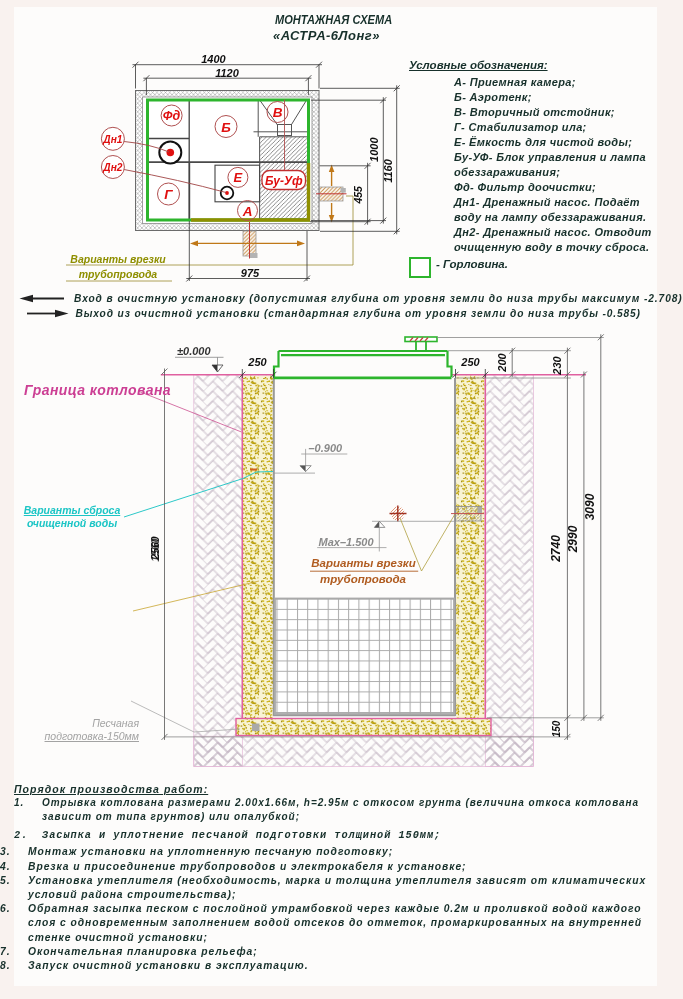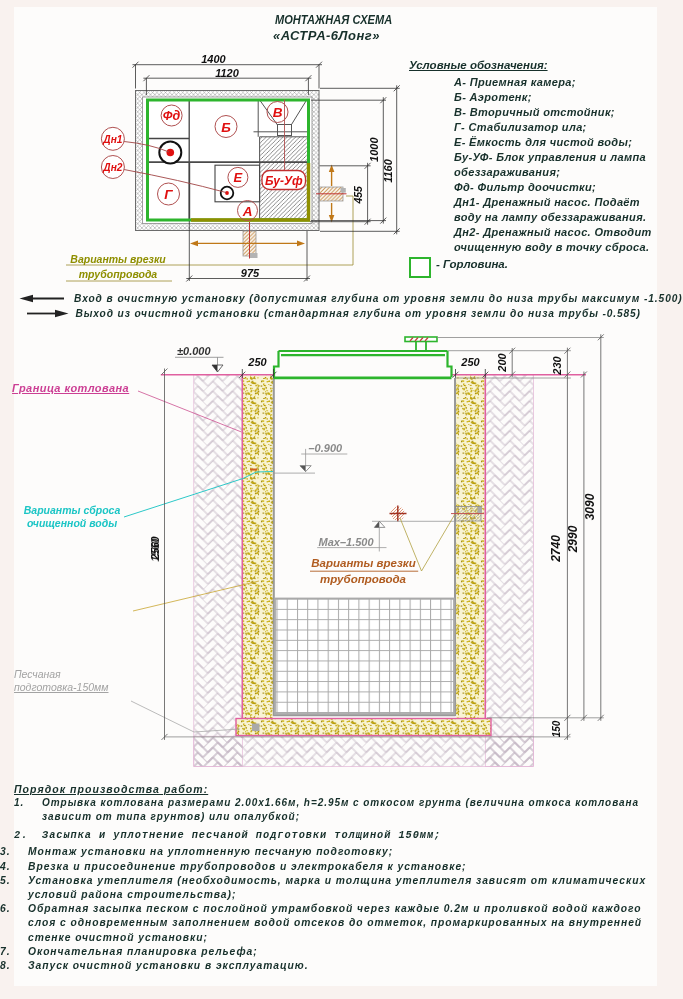--- a/index.html
+++ b/index.html
@@ -486,30 +486,30 @@
 обеззараживания;<br>
 Фд- Фильтр доочистки;<br>
 Дн1- Дренажный насос. Подаёт<br>
 воду на лампу обеззараживания.<br>
 Дн2- Дренажный насос. Отводит<br>
 очищенную воду в точку сброса.</div>
 
 <div style="position:absolute;left:409px;top:256.5px;width:18px;height:17px;border:2.6px solid #2db52d;background:#fff;"></div>
 <div class="t b" style="left:436px;top:257.5px;font-size:11.5px;font-style:italic;">- Горловина.</div>
 
-<div class="t b" style="left:74px;top:292.6px;font-size:10.2px;letter-spacing:0.92px;">Вход в очистную установку (допустимая глубина от уровня земли до низа трубы максимум -1.500)</div>
+<div class="t b" style="left:74px;top:292.6px;font-size:10.2px;letter-spacing:0.92px;">Вход в очистную установку (допустимая глубина от уровня земли до низа трубы максимум -2.708)</div>
 
 <div class="t b" style="left:75.5px;top:308px;font-size:10.2px;letter-spacing:0.88px;">Выход из очистной установки (стандартная глубина от уровня земли до низа трубы -0.585)</div>
 
-<div class="t b" style="left:12px;top:381.5px;font-size:11px;color:#cc3f94;text-decoration:underline;letter-spacing:0.45px;">Граница котлована</div>
-
-<div class="t b" style="left:12px;top:503.5px;width:120px;text-align:center;font-size:10.5px;color:#1cc5c5;line-height:13.5px;"><span style="">Варианты сброса</span><br>очищенной воды</div>
-
-
-<div class="t" style="left:14px;top:668px;width:125px;text-align:left;font-size:10.5px;color:#a3a3a3;line-height:12.5px;">Песчаная<br><span style="text-decoration:underline;">подготовка-150мм</span></div>
+<div class="t b" style="left:24px;top:381.5px;font-size:14px;color:#cc3f94;letter-spacing:0.45px;">Граница котлована</div>
+
+<div class="t b" style="left:12px;top:503.5px;width:120px;text-align:center;font-size:10.5px;color:#1cc5c5;line-height:13.5px;"><span style="text-decoration:underline;">Варианты сброса</span><br>очищенной воды</div>
+
+
+<div class="t" style="left:14px;top:717px;width:125px;text-align:right;font-size:10.5px;color:#a3a3a3;line-height:12.5px;">Песчаная<br><span style="text-decoration:underline;">подготовка-150мм</span></div>
 
 <div class="t b" style="left:14px;top:782.8px;font-size:10.5px;text-decoration:underline;letter-spacing:1.05px;">Порядок производства работ:</div>
 
 <div class="t b" style="left:14px;top:796.4px;font-size:10px;line-height:13.9px;letter-spacing:0.95px;">
 <span class="n">1.</span>Отрывка котлована размерами 2.00х1.66м, h=2.95м с откосом грунта (величина откоса котлована<br>
 <span class="n"> </span>зависит от типа грунтов) или опалубкой;</div>
 
 <div class="t b" style="left:14px;top:829.2px;font-size:10.3px;letter-spacing:0.95px;font-family:Liberation Mono, monospace;">
 <span class="n">2.</span>Засыпка и уплотнение песчаной подготовки толщиной 150мм;</div>
 

